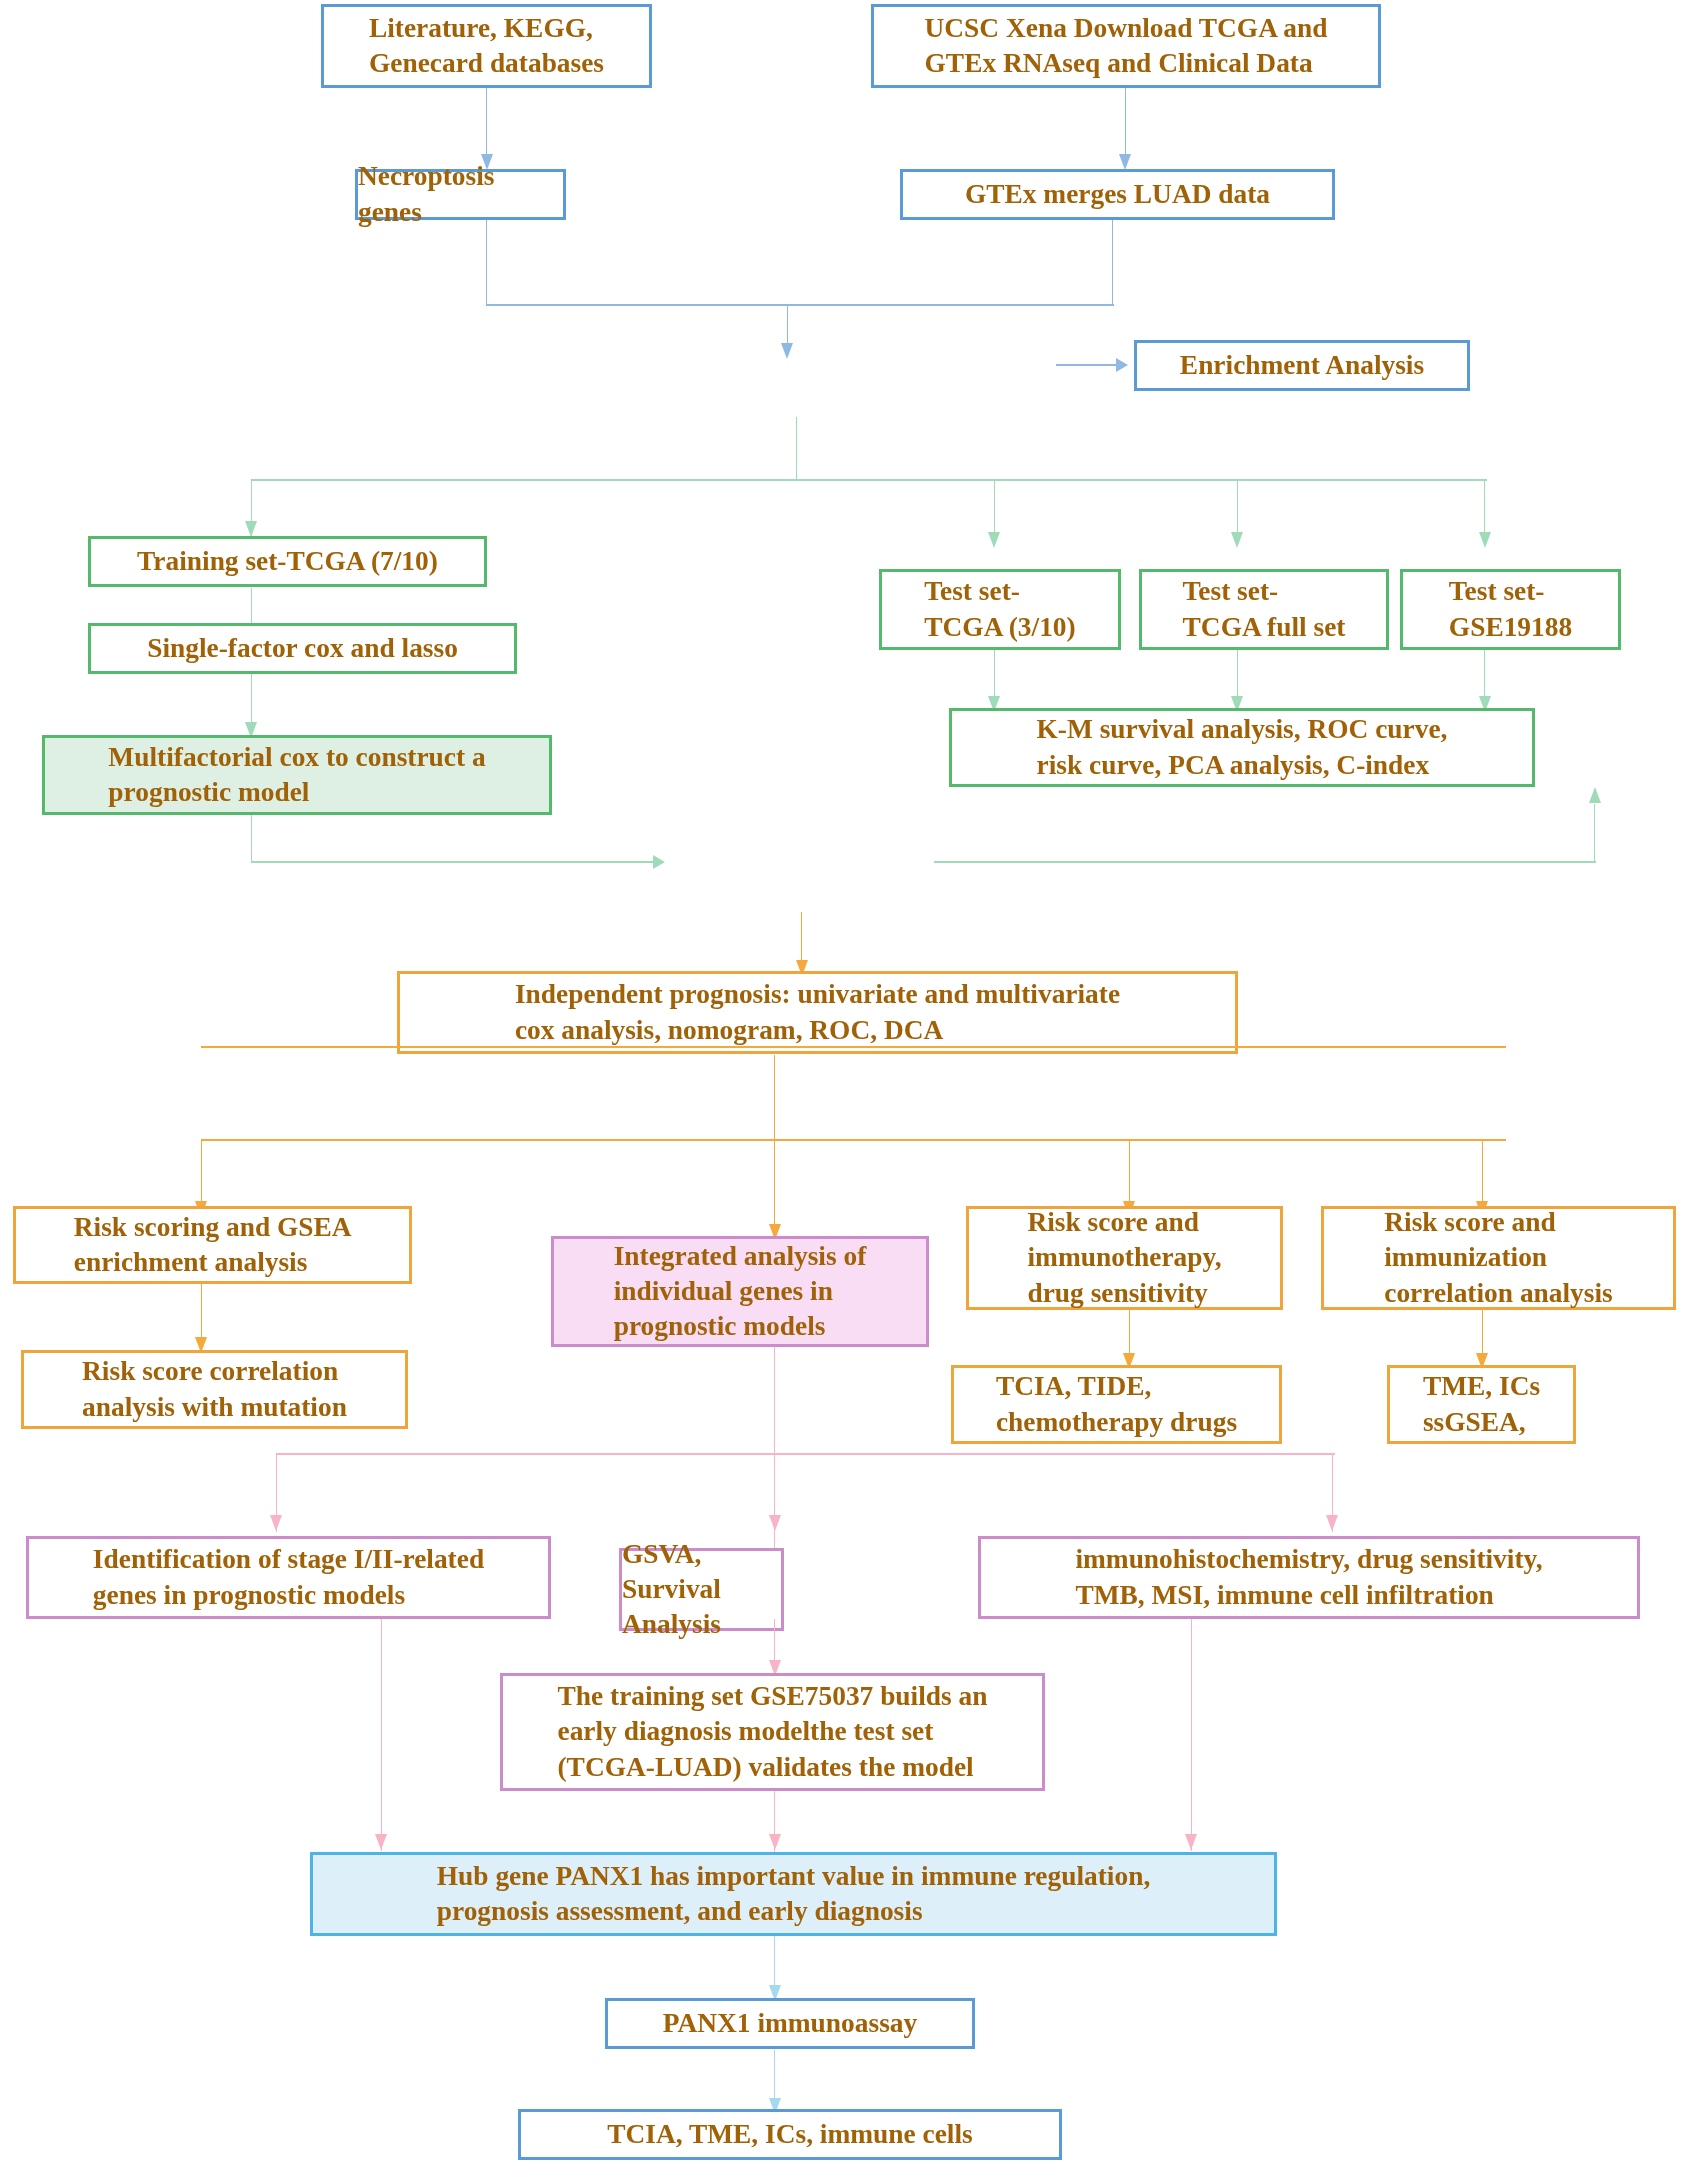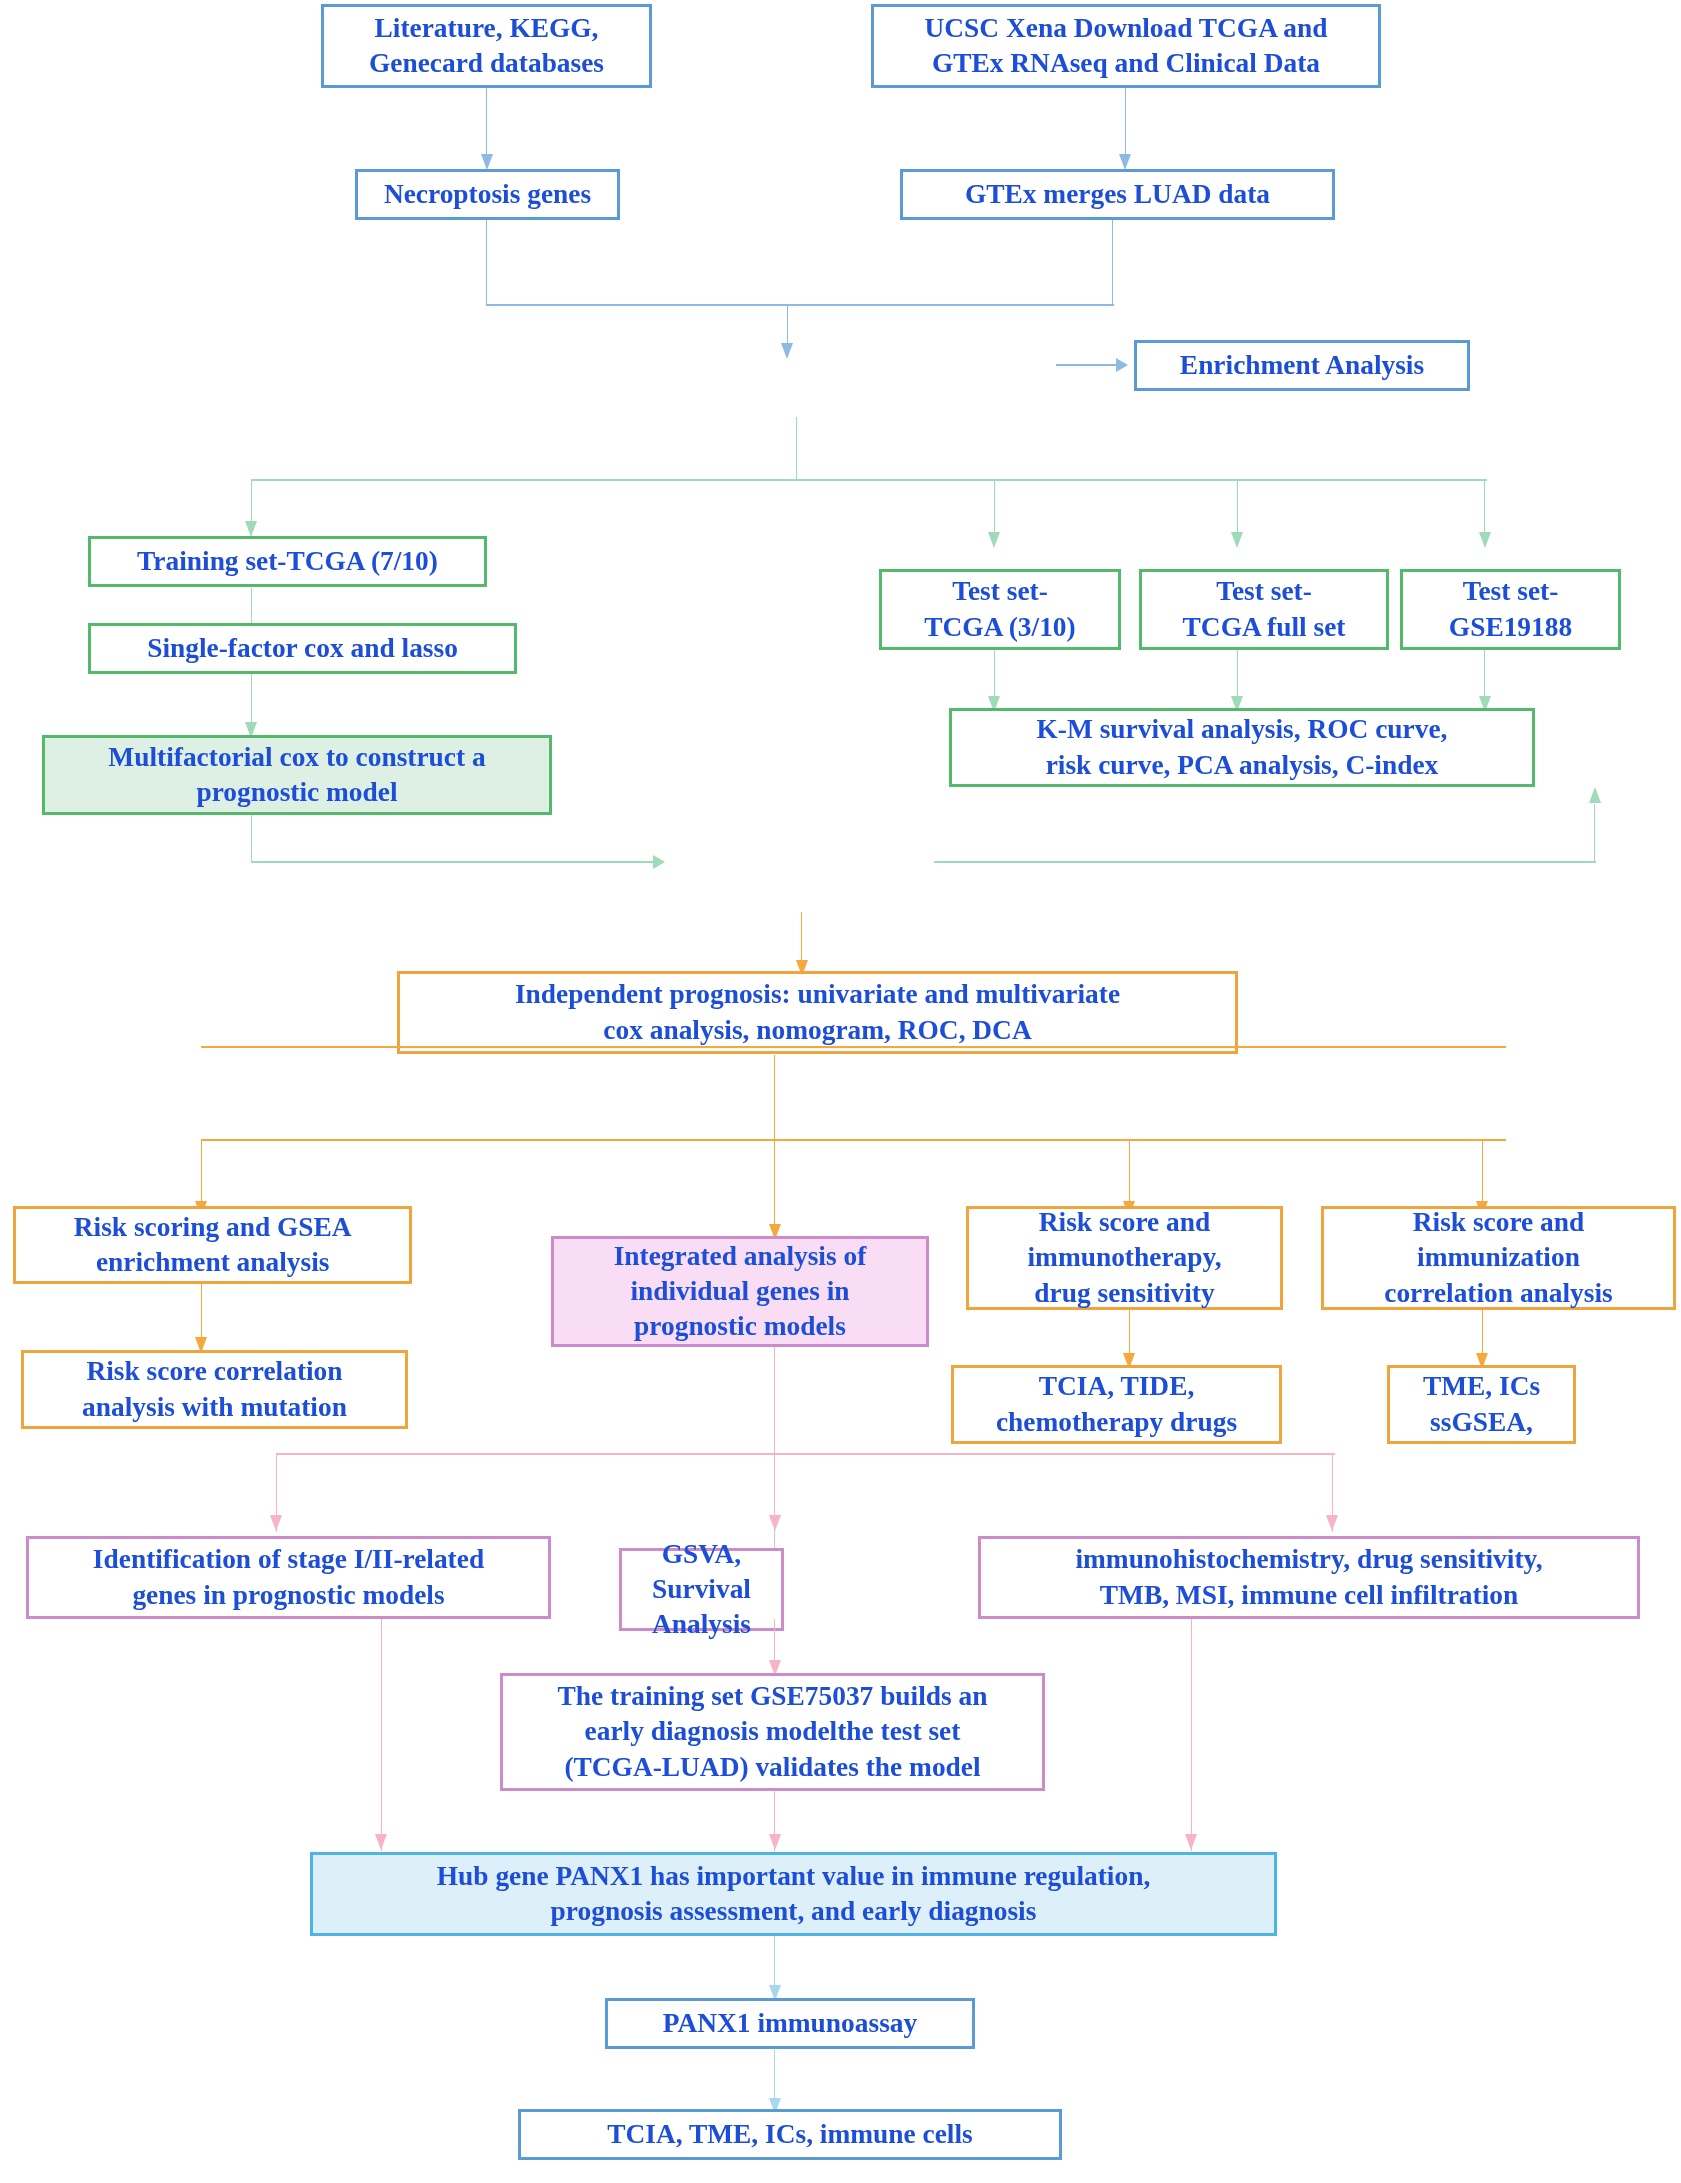--- a/index.html
+++ b/index.html
@@ -7,23 +7,22 @@
   body{font-family:"Liberation Serif", serif;}
   #stage{position:relative;width:1681px;height:2183px;background:#fff;overflow:hidden;}
 
   
   .node{
     position:absolute;
     box-sizing:border-box;
     display:flex;
     align-items:center;
     justify-content:center;
-    text-align:center;
     font-weight:bold;
-    color:#1d4ed8;
+    color:#a16207;
     line-height:1.28;
     background:#ffffff;
     white-space:pre-line;
   }
 
   
   .blue        {border:3.3px solid #5b9bd5;}
   .blue-fill   {border:3.3px solid #5b9bd5;  background:#dce6f5;}
   .green       {border:3.3px solid #54b96b;margin-left:26px;}
   .green-fill  {border:3.3px solid #54b96b;  background:#ddf0e3;}
@@ -65,21 +64,21 @@
 
   <div class="node blue" style="left:871px;top:3.8px;width:510px;height:84px;font-size:27.4px;">UCSC Xena Download TCGA and
 GTEx RNAseq and Clinical Data</div>
 
   <div class="ln v c-blue" style="left:486px;top:88px;height:79px;"></div>
   <div class="arw arw-d ah-blue" style="left:481px;top:154px;"></div>
 
   <div class="ln v c-blue" style="left:1125px;top:88px;height:79px;"></div>
   <div class="arw arw-d ah-blue" style="left:1119px;top:154px;"></div>
 
-  <div class="node blue" style="left:355px;top:169px;width:265px;height:51px;font-size:27.4px;">Necroptosis genes</div>
+  <div class="node blue" style="left:355px;top:169px;width:211px;height:51px;font-size:27.4px;">Necroptosis genes</div>
 
   <div class="node blue" style="left:900px;top:169px;width:435px;height:51px;font-size:27.4px;">GTEx merges LUAD data</div>
 
   <div class="ln v c-blue" style="left:486px;top:220px;height:85px;"></div>
   <div class="ln v c-blue" style="left:1112px;top:220px;height:85px;"></div>
   <div class="ln h c-blue" style="left:486px;top:304px;width:628px;"></div>
   <div class="ln v c-blue" style="left:787px;top:304px;height:52px;"></div>
   <div class="arw arw-d ah-blue" style="left:781px;top:343px;"></div>
 
 

